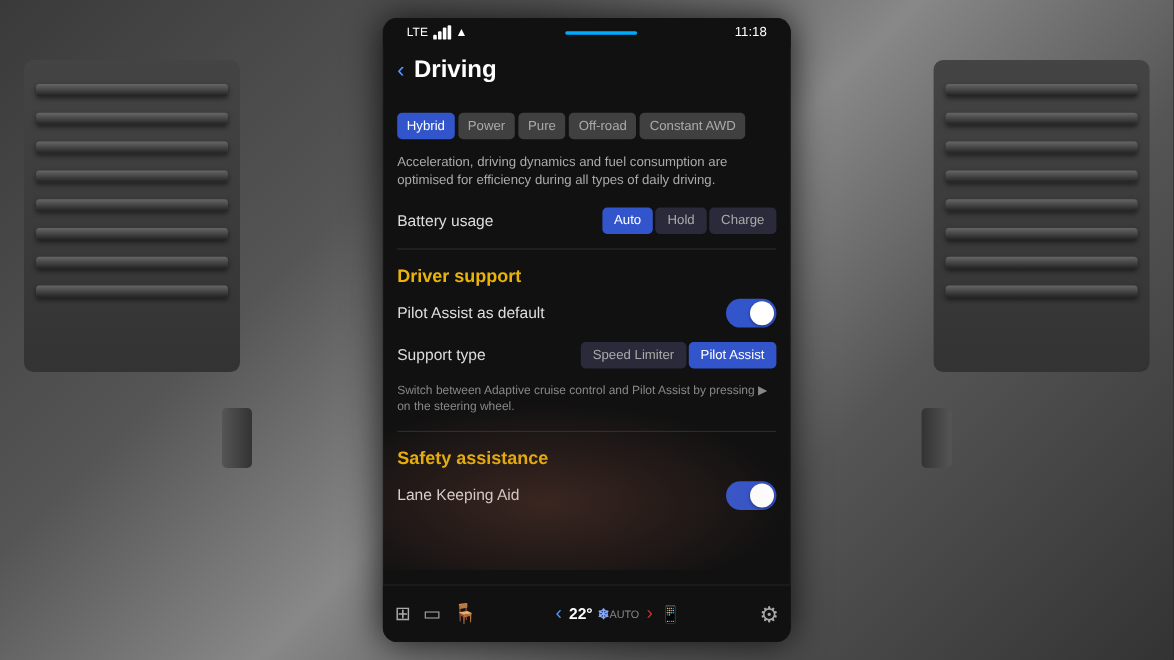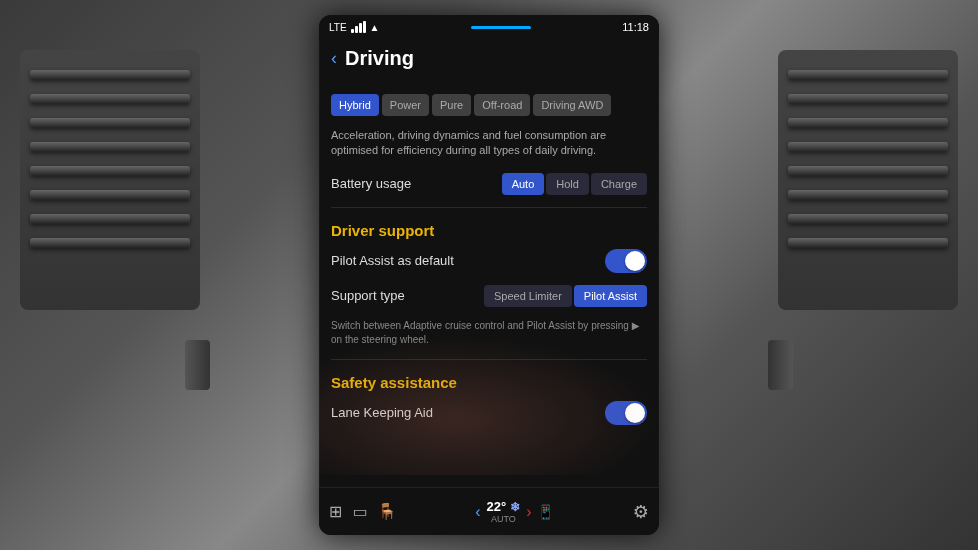--- a/index.html
+++ b/index.html
@@ -63,21 +63,21 @@
       position: relative;
       z-index: 10;
     }
 
     
     .status-bar {
       background: #111;
       display: flex;
       align-items: center;
       justify-content: space-between;
-      padding: 4px 10px;
+      padding: 4px 20px;
       height: 24px;
     }
     .status-left {
       display: flex;
       align-items: center;
       gap: 4px;
       color: #fff;
       font-size: 10px;
     }
     .status-right {
@@ -244,21 +244,21 @@
       align-items: center;
       gap: 10px;
     }
     .bottom-icon {
       color: #aaa;
       font-size: 16px;
       cursor: pointer;
     }
     .temp-display {
       display: flex;
-      flex-direction: column;
+      flex-direction: row;
       align-items: center;
       color: #fff;
     }
     .temp-row {
       display: flex;
       align-items: center;
       gap: 4px;
       font-size: 13px;
       font-weight: bold;
     }
@@ -378,21 +378,21 @@
       <span class="page-title">Driving</span>
     </div>
 
     <div class="content">
 
       <div class="mode-tabs">
         <button class="mode-tab active">Hybrid</button>
         <button class="mode-tab">Power</button>
         <button class="mode-tab">Pure</button>
         <button class="mode-tab">Off-road</button>
-        <button class="mode-tab">Driving AWD</button>
+        <button class="mode-tab">Constant AWD</button>
       </div>
 
       <p class="description">Acceleration, driving dynamics and fuel consumption are optimised for efficiency during all types of daily driving.</p>
 
       <div class="setting-row">
         <span class="setting-label">Battery usage</span>
         <div class="btn-group">
           <button class="btn-option active">Auto</button>
           <button class="btn-option">Hold</button>
           <button class="btn-option">Charge</button>

